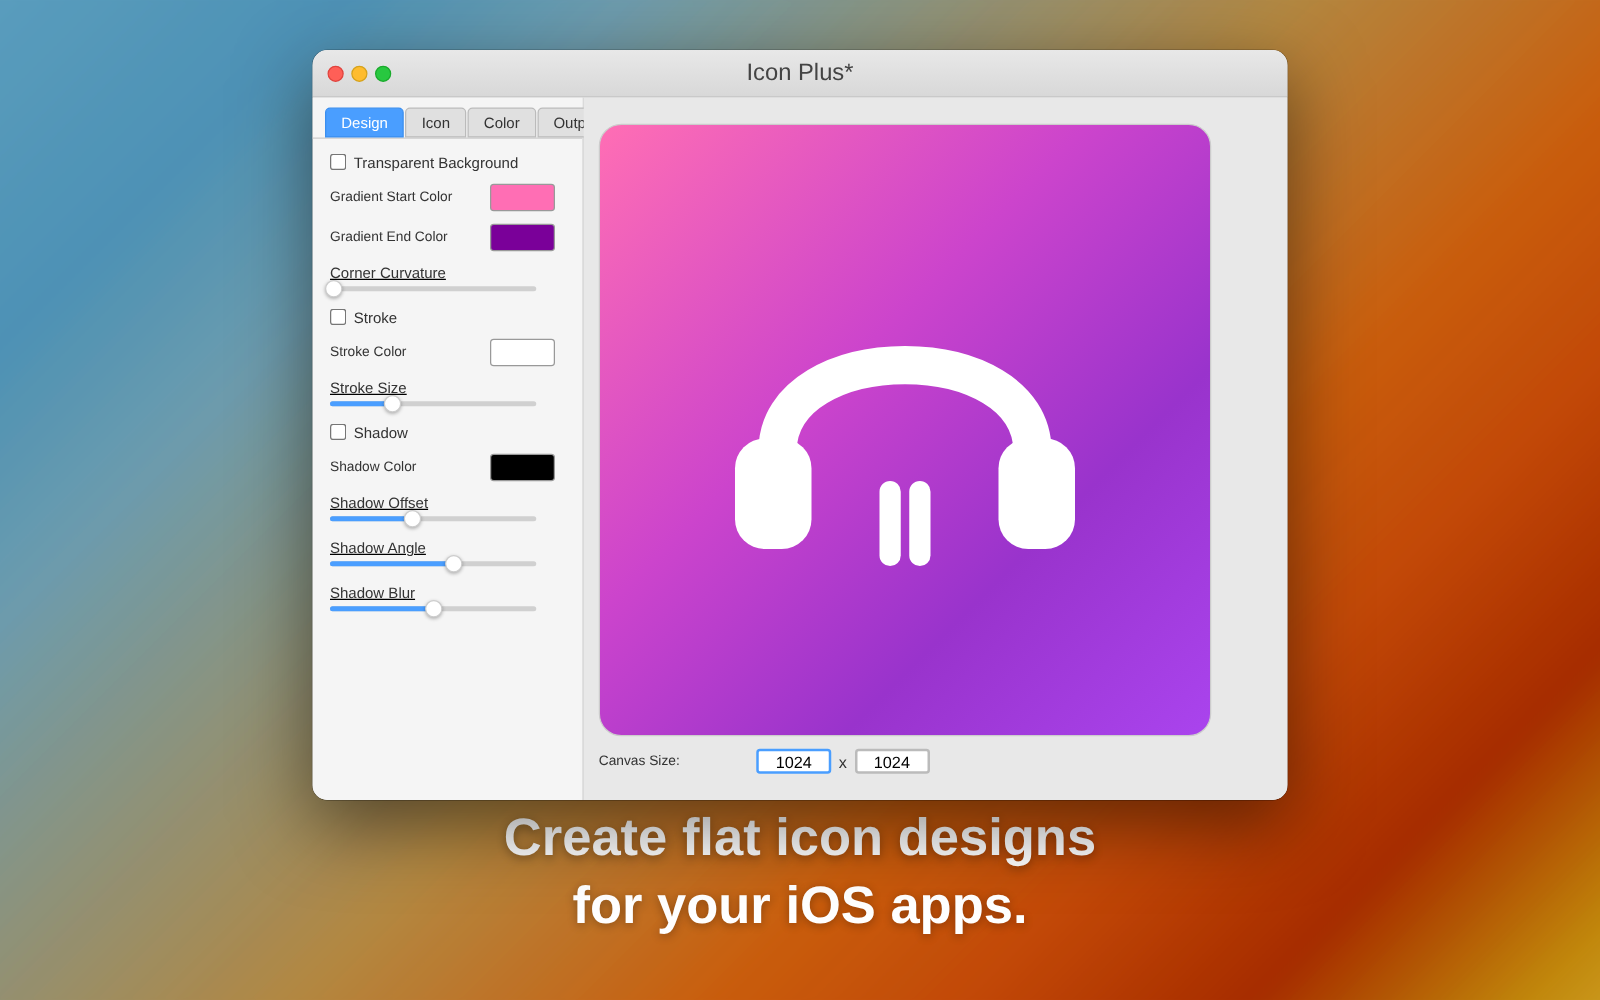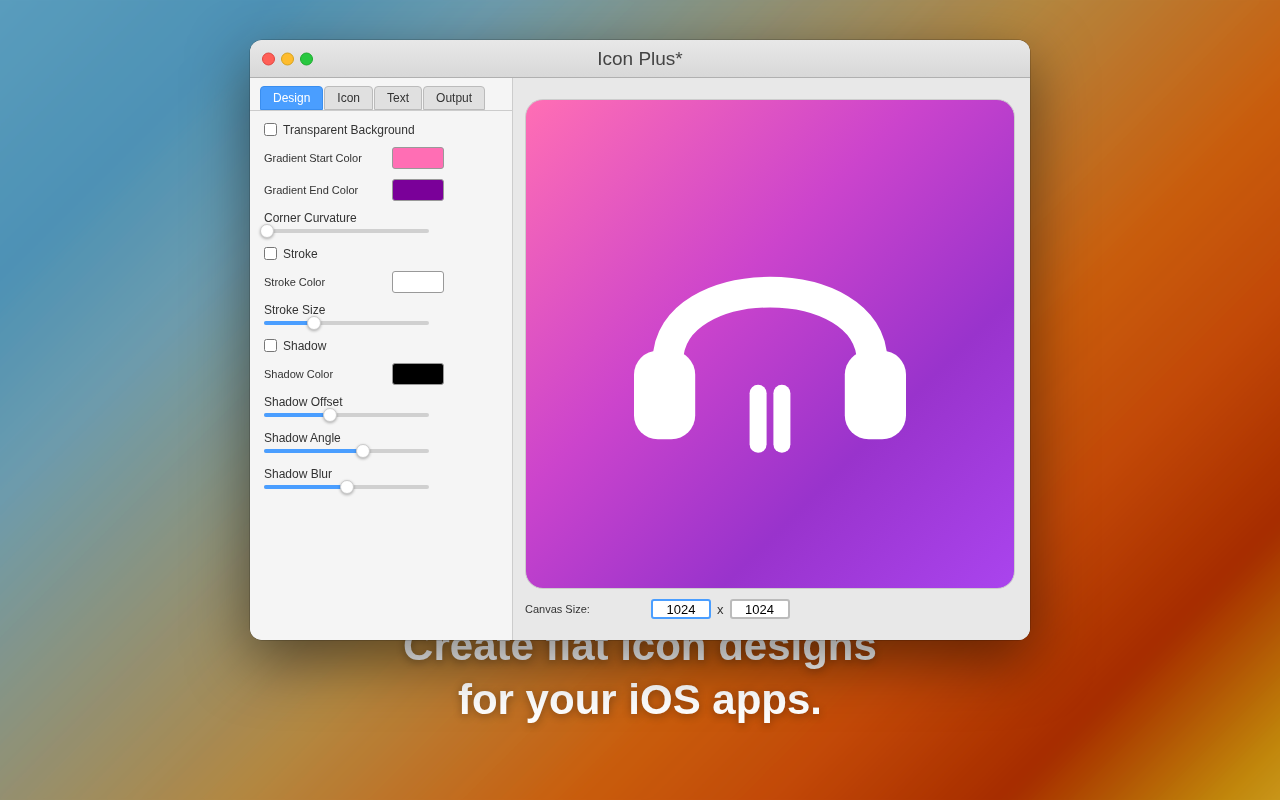--- a/index.html
+++ b/index.html
@@ -32,21 +32,21 @@
     }
 
     .bg-overlay {
       position: absolute;
       inset: 0;
       background: rgba(0,0,0,0.15);
     }
 
     .bottom-text {
       position: absolute;
-      bottom: 72px;
+      bottom: 48px;
       left: 0;
       right: 0;
       text-align: center;
       color: white;
       font-size: 42px;
       font-weight: 700;
       line-height: 1.3;
       text-shadow: 0 2px 8px rgba(0,0,0,0.3);
     }
 
@@ -101,21 +101,21 @@
     }
 
     .window-body {
       display: flex;
       flex: 1;
       overflow: hidden;
     }
 
     
     .left-panel {
-      width: 263px;
+      width: 217px;
       background: #f5f5f5;
       border-right: 1px solid #ccc;
       display: flex;
       flex-direction: column;
       padding: 0;
     }
 
     .tab-bar {
       display: flex;
       padding: 8px 10px 0;
@@ -180,20 +180,21 @@
       width: 52px;
       height: 22px;
       border: 1px solid #999;
       border-radius: 3px;
       cursor: pointer;
     }
 
     .slider-container {
       width: 100%;
       margin-bottom: 14px;
+      text-decoration: underline;
     }
 
     .slider-label {
       font-size: 12px;
       color: #333;
       margin-bottom: 4px;
     }
 
     .slider-track {
       position: relative;
@@ -291,21 +292,21 @@
     <span class="titlebar-text">Icon Plus*</span>
   </div>
 
   <div class="window-body">
 
     <div class="left-panel">
 
       <div class="tab-bar">
         <div class="tab active">Design</div>
         <div class="tab">Icon</div>
-        <div class="tab">Text</div>
+        <div class="tab">Color</div>
         <div class="tab">Output</div>
       </div>
 
       <div class="panel-content">
 
         <div class="checkbox-row">
           <input type="checkbox" style="">
           <span class="checkbox-label">Transparent Background</span>
         </div>
 

